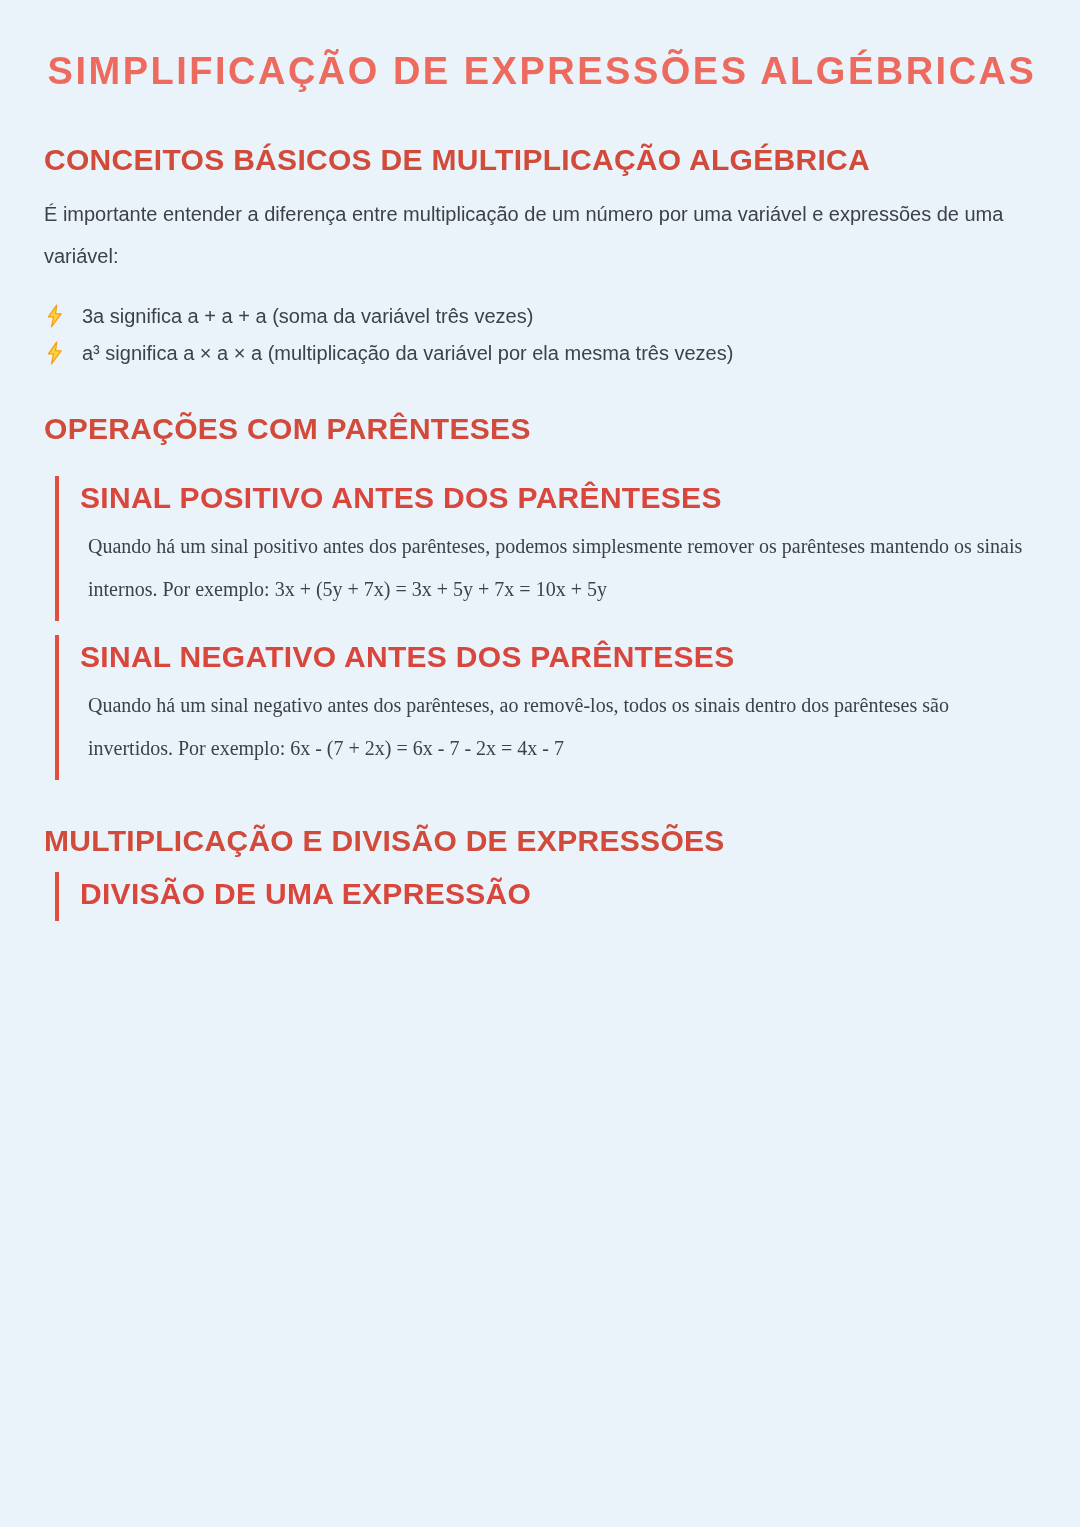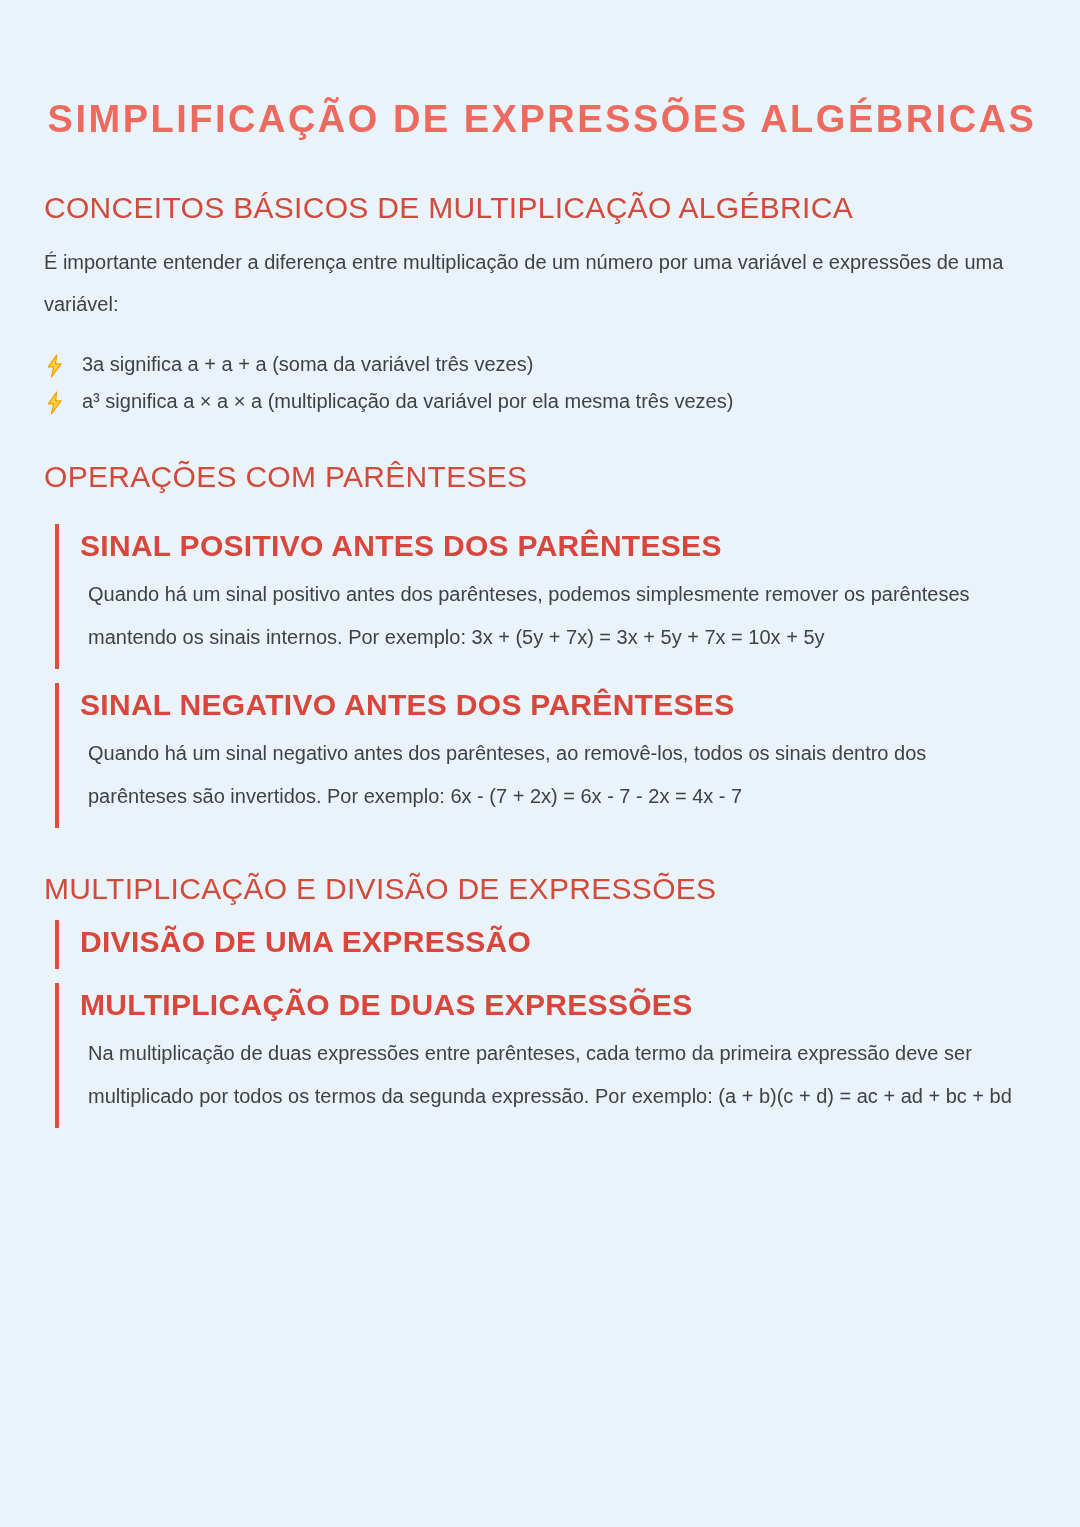--- a/index.html
+++ b/index.html
@@ -15,41 +15,40 @@
   .page { padding: 50px 10px 40px 44px; }
 
   .title {
     text-align: center;
     font-size: 38px;
     font-weight: bold;
     letter-spacing: 2.5px;
     color: var(--title-color, #ed6a5f);
     margin-bottom: 50px;
     padding-right: 30px;
-    margin-top: 48px;
   }
 
   .section-heading {
     font-size: 30px;
-    font-weight: normal;
+    font-weight: bold;
     letter-spacing: 0.3px;
     color: var(--section-heading-color, #d14a3a);
   }
 
   .intro {
     font-size: 20px;
     line-height: 42px;
     margin-top: 16px;
     max-width: 1030px;
   }
 
   .bullets { list-style: none; margin-top: 24px; }
   .bullet {
     display: flex;
-    align-items: flex-end;
+    align-items: flex-start;
     gap: 17px;
     font-size: 20px;
     line-height: 30px;
     margin-bottom: 7px;
     max-width: 1010px;
   }
   .bolt { flex: 0 0 auto; }
   .bolt svg { width: 21px; height: 26px; display: block; margin-top: 2px; }
 
   .section { margin-top: 44px; }
@@ -67,20 +66,21 @@
     font-weight: bold;
     letter-spacing: 0.3px;
     color: var(--subsection-heading-color, #d8463c);
   }
   .block p {
     font-size: 20px;
     line-height: 43px;
     margin-top: 10px;
     margin-left: 8px;
     max-width: 940px;
+    font-family: Liberation Serif, serif;
   }
 </style>
 </head>
 <body>
 
 <div class="page">
 
   <h1 class="title">SIMPLIFICAÇÃO DE EXPRESSÕES ALGÉBRICAS</h1>
 
   <section class="section first" style="margin-top:0;">
@@ -121,19 +121,15 @@
   </section>
 
   <section class="section tall-gap">
     <h2 class="section-heading">MULTIPLICAÇÃO E DIVISÃO DE EXPRESSÕES</h2>
 
 
     <div class="block">
       <h3 class="subsection-heading">DIVISÃO DE UMA EXPRESSÃO</h3>
     </div>
 
-    <div class="block">
-      <h3 class="subsection-heading">MULTIPLICAÇÃO DE DUAS EXPRESSÕES</h3>
-      <p>Na multiplicação de duas expressões entre parênteses, cada termo da primeira expressão deve ser multiplicado por todos os termos da segunda expressão. Por exemplo: (a + b)(c + d) = ac + ad + bc + bd</p>
-    </div>
   </section>
 
 </div>
 
 </body></html>

